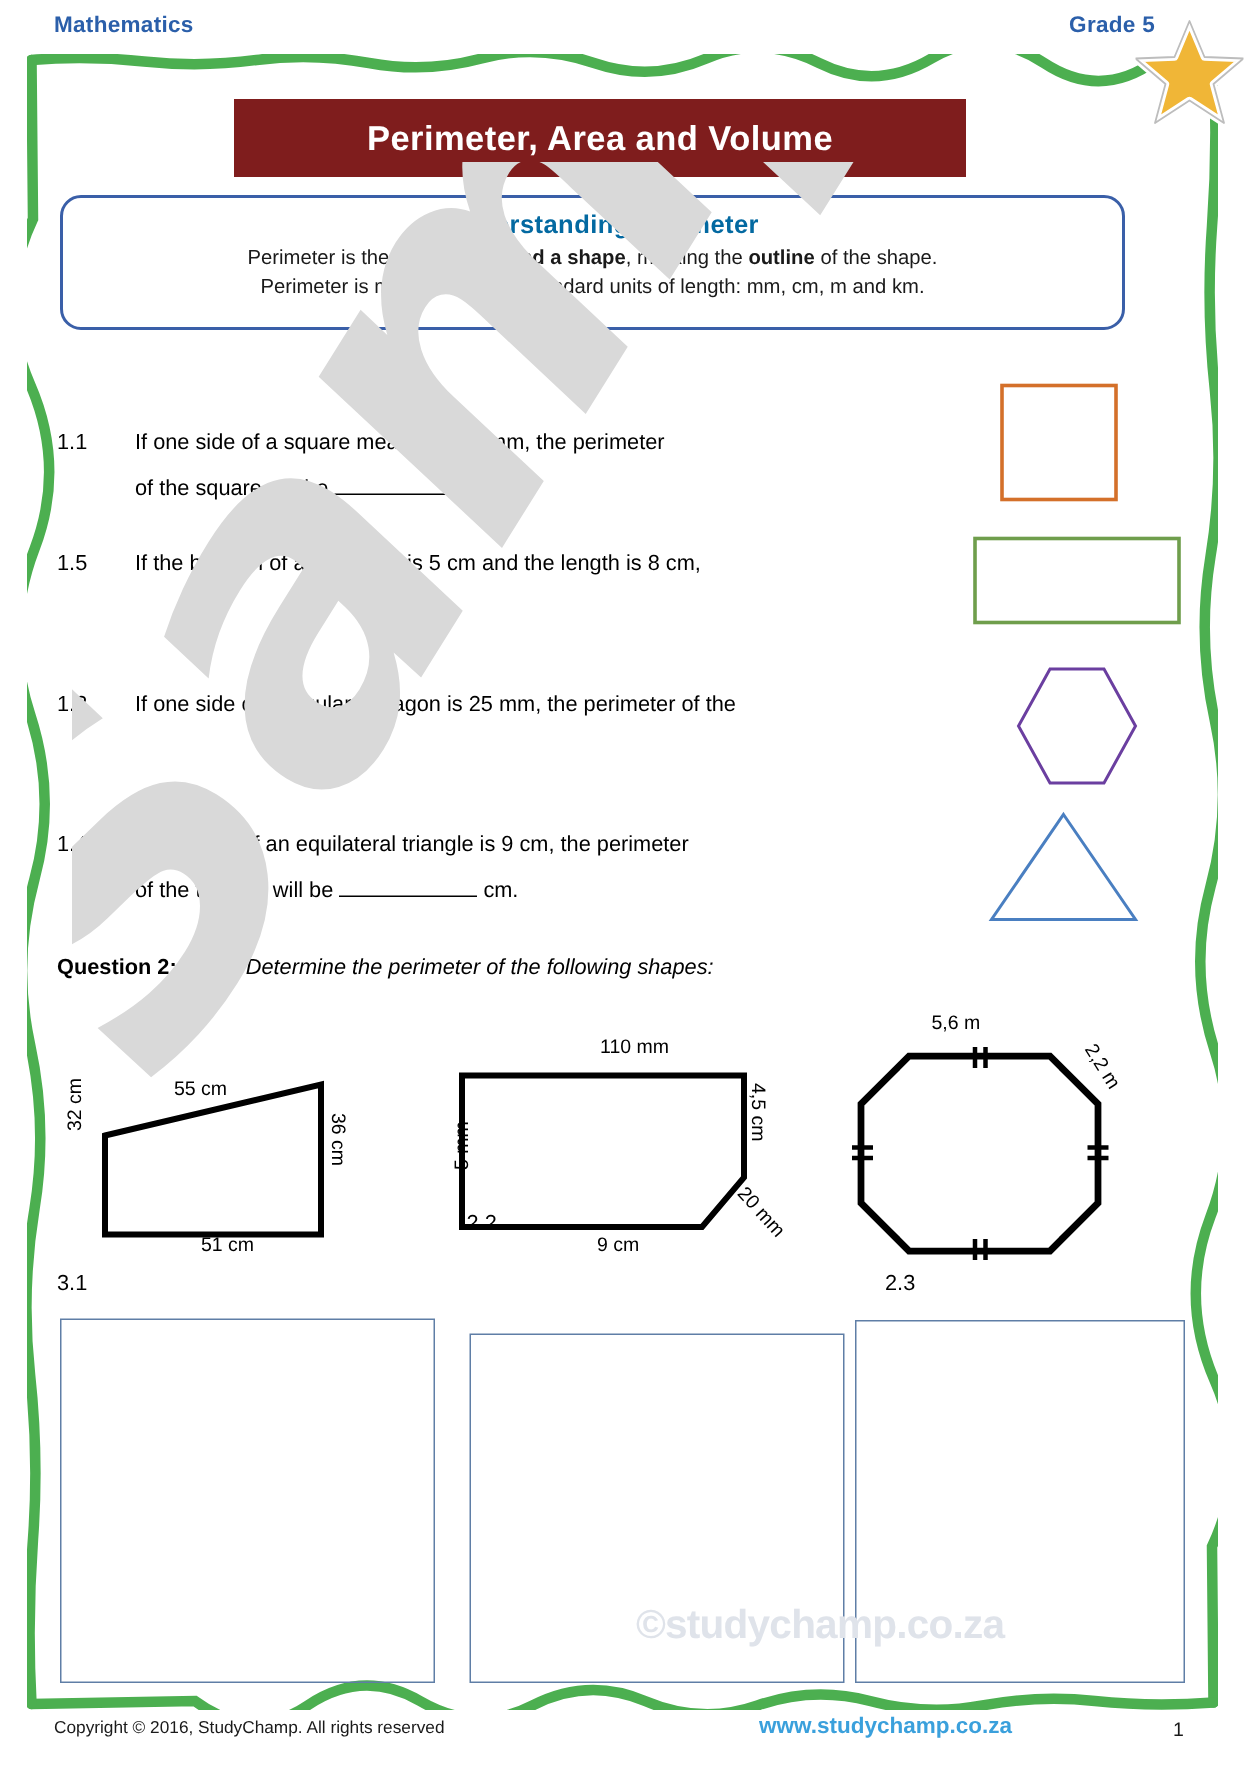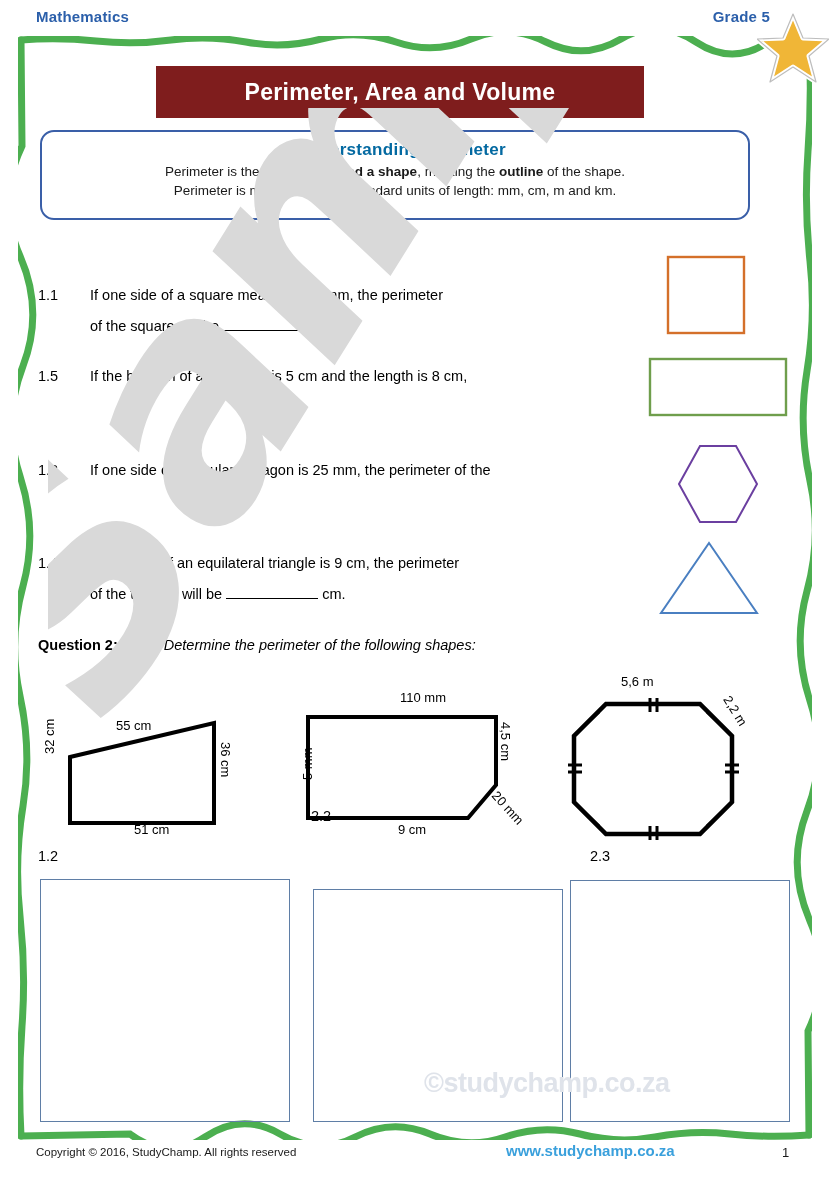--- a/index.html
+++ b/index.html
@@ -354,21 +354,21 @@
         <line x1="14" y1="30" x2="31" y2="14"></line>
         <line x1="139" y1="14" x2="156" y2="30"></line>
         <line x1="14" y1="112" x2="31" y2="128"></line>
         <line x1="139" y1="128" x2="156" y2="112"></line>
       </g>
     </svg>
   </div>
   <div class="flat-lbl" style="left:621px; top:674px;">5,6 m</div>
   <div class="rot-lbl" style="left:733px; top:693px; transform:rotate(58deg); transform-origin:left top;">2,2 m</div>
 
-  <div class="ans-lbl" style="left:38px; top:848px;">1.2</div>
+  <div class="ans-lbl" style="left:38px; top:848px;">3.1</div>
   <div class="ans-lbl" style="left:311px; top:808px;">2.2</div>
   <div class="ans-lbl" style="left:590px; top:848px;">2.3</div>
 
   <div class="ans-box" style="left:40px; top:879px; width:250px; height:243px;"></div>
   <div class="ans-box" style="left:313px; top:889px; width:250px; height:233px;"></div>
   <div class="ans-box" style="left:570px; top:880px; width:220px; height:242px;"></div>
 
   <div class="wm-sample">
     <svg width="700" height="980" viewBox="0 0 700 980">
       <text x="60" y="620" transform="rotate(-58 60 620)">Sample</text>

